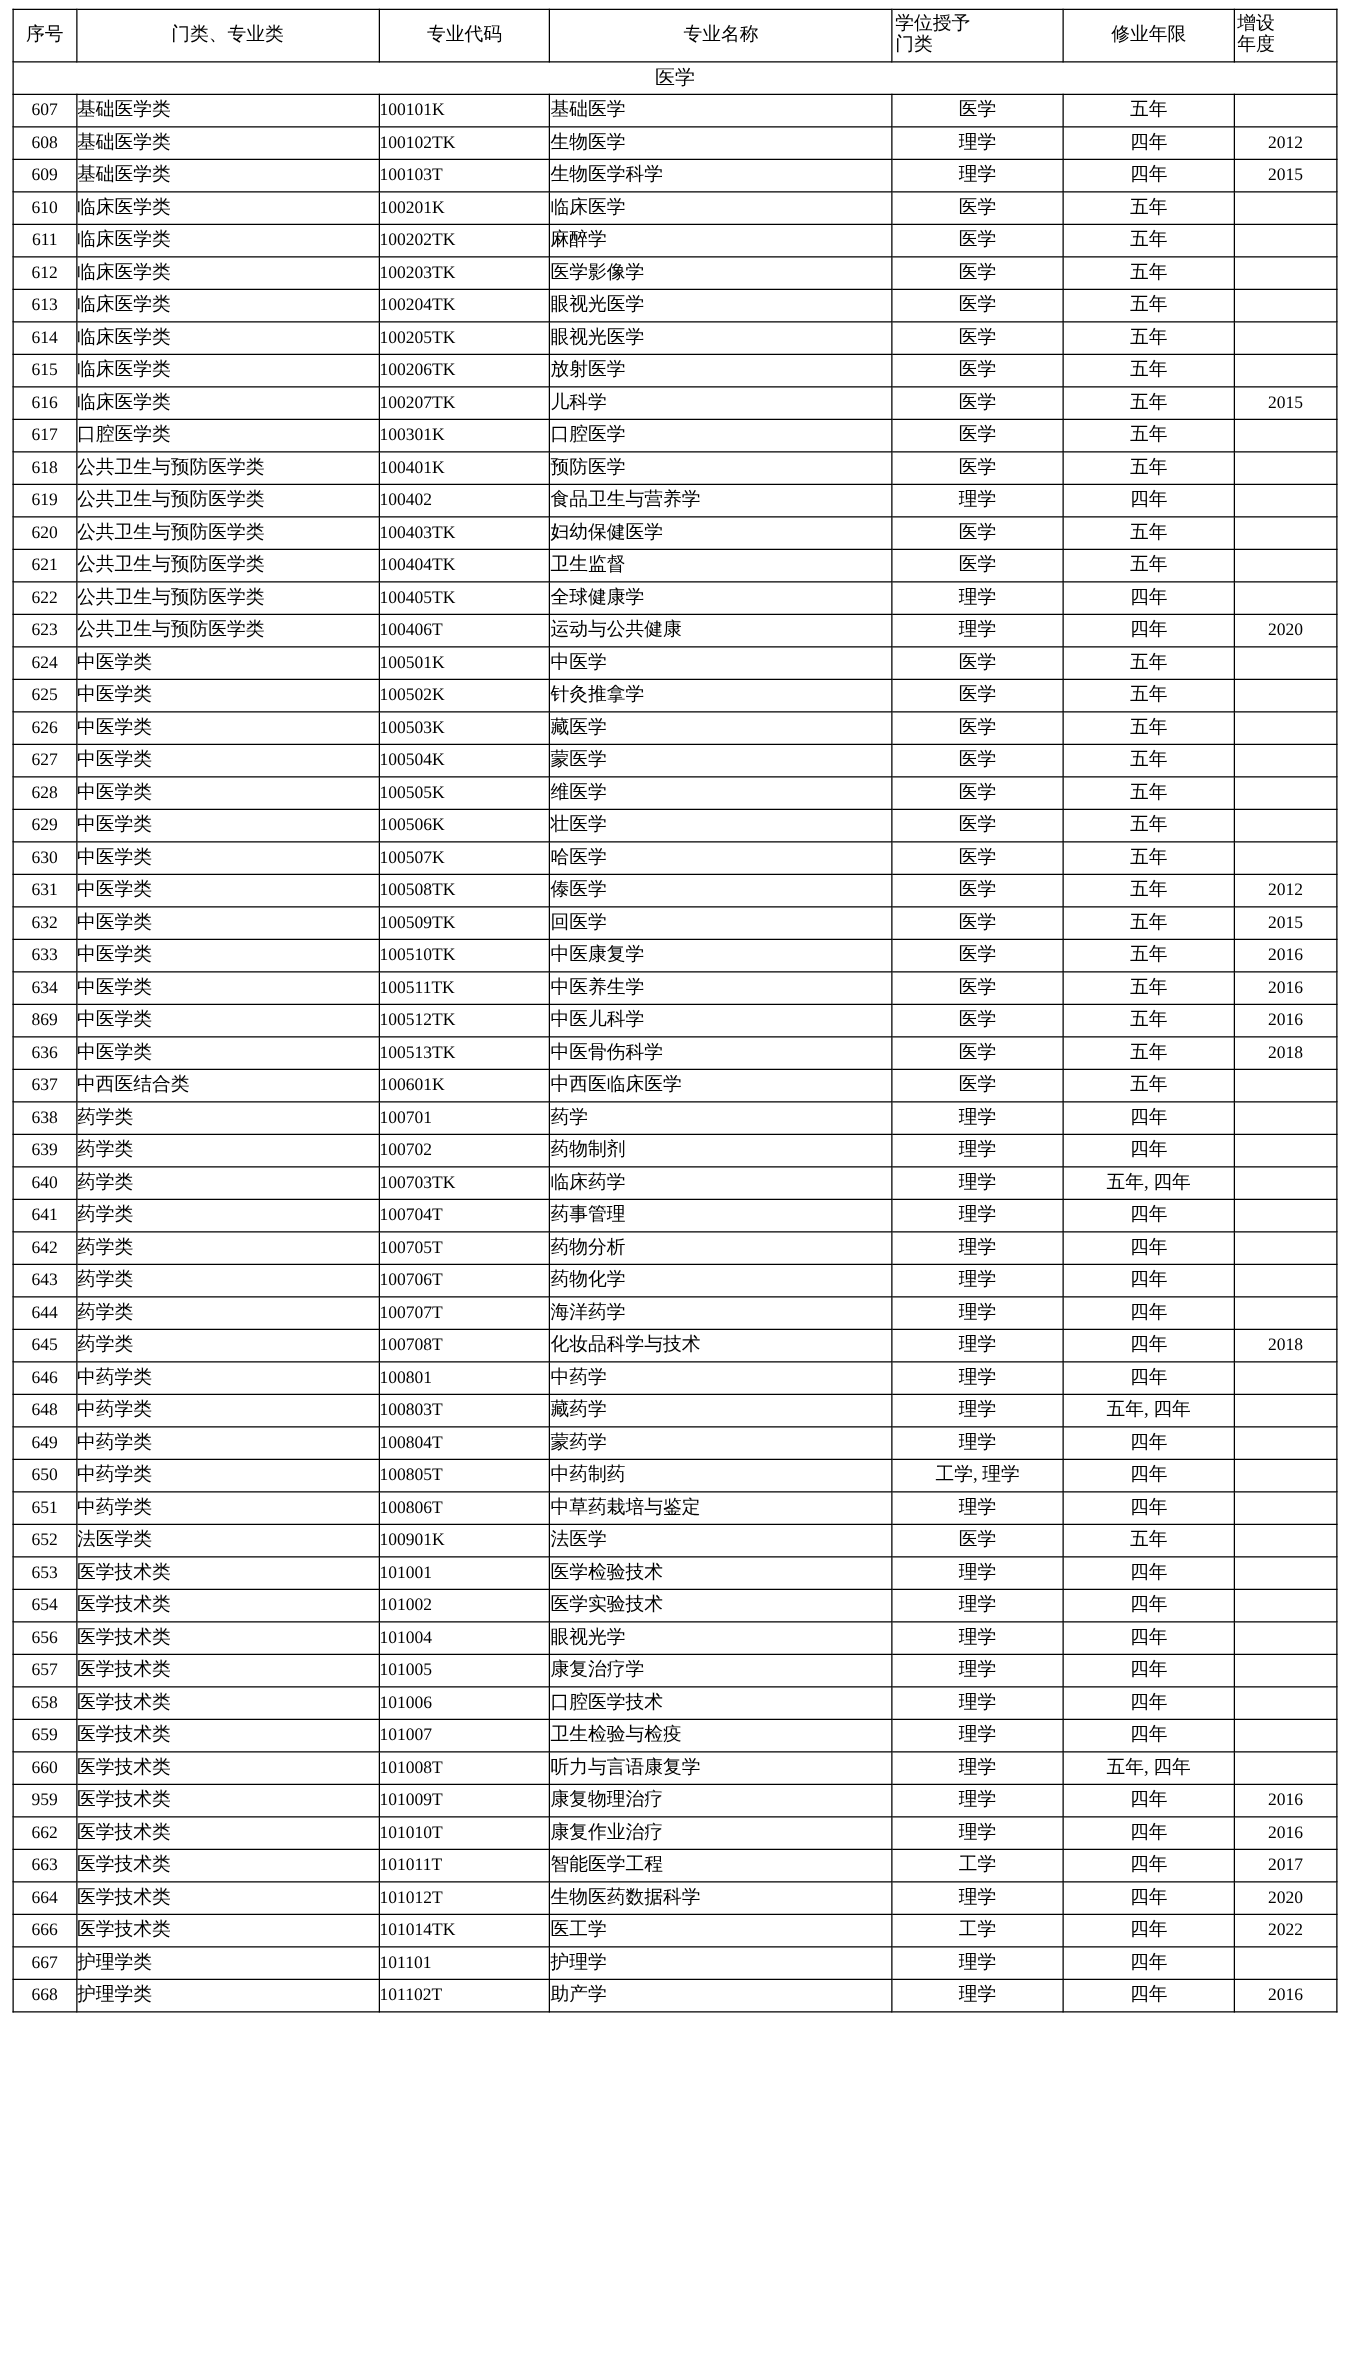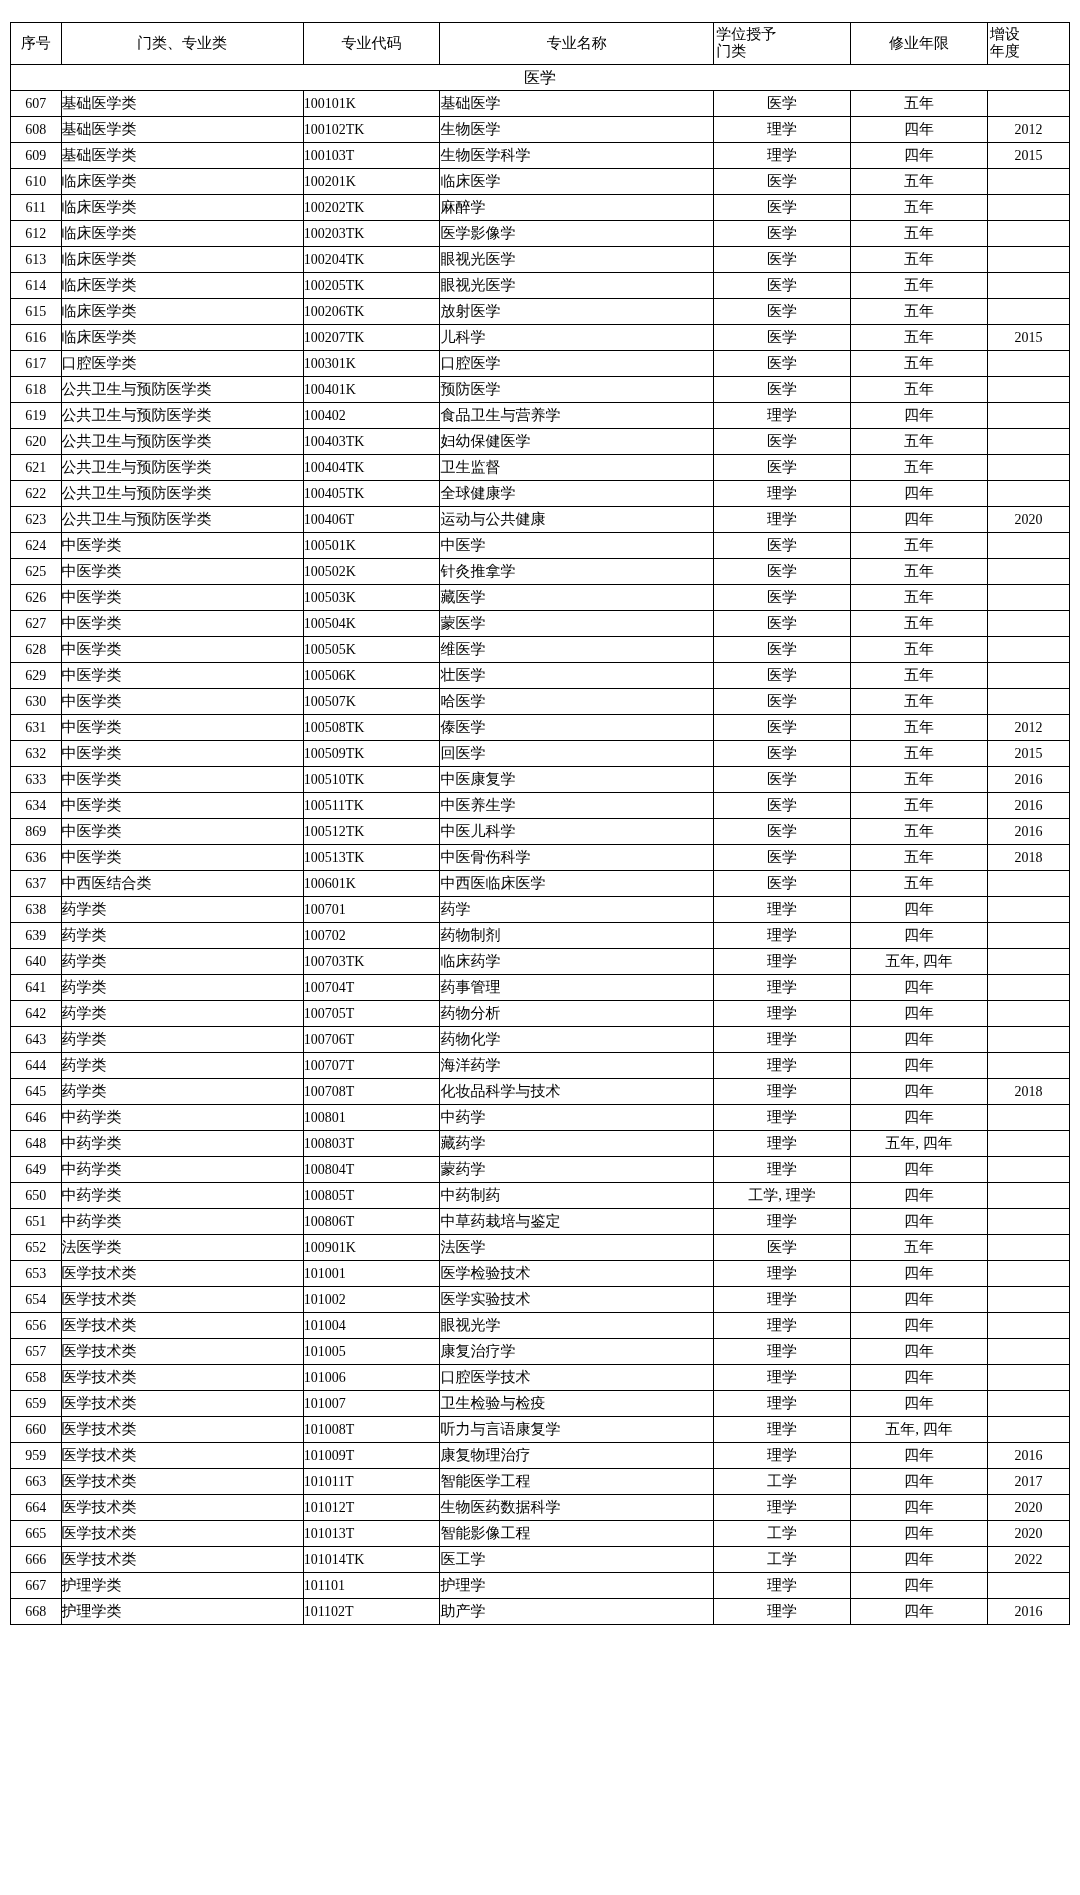--- a/index.html
+++ b/index.html
@@ -13,21 +13,21 @@
     width: 1080px;
   }
   .page {
     width: 1080px;
     box-sizing: border-box;
     padding: 6px 0 0 0;
   }
   table.majors {
     border-collapse: collapse;
     table-layout: fixed;
-    margin: 16px auto;
+    margin: 1px auto;
     width: 1060px;
     font-size: 15px;
   }
   table.majors col.c-seq    { width: 48px; }
   table.majors col.c-cat    { width: 230px; }
   table.majors col.c-code   { width: 130px; }
   table.majors col.c-name   { width: 260px; }
   table.majors col.c-degree { width: 130px; }
   table.majors col.c-years  { width: 130px; }
   table.majors col.c-added  { width: 78px; }
@@ -573,43 +573,43 @@
         <tr>
           <td class="seq">959</td>
           <td class="cat">医学技术类</td>
           <td class="code">101009T</td>
           <td class="name">康复物理治疗</td>
           <td class="deg">理学</td>
           <td class="yrs">四年</td>
           <td class="add">2016</td>
         </tr>
         <tr>
+          <td class="seq">662</td>
+          <td class="cat">医学技术类</td>
+          <td class="code">101010T</td>
+          <td class="name">康复作业治疗</td>
+          <td class="deg">理学</td>
+          <td class="yrs">四年</td>
+          <td class="add">2016</td>
+        </tr>
+        <tr>
           <td class="seq">663</td>
           <td class="cat">医学技术类</td>
           <td class="code">101011T</td>
           <td class="name">智能医学工程</td>
           <td class="deg">工学</td>
           <td class="yrs">四年</td>
           <td class="add">2017</td>
         </tr>
         <tr>
           <td class="seq">664</td>
           <td class="cat">医学技术类</td>
           <td class="code">101012T</td>
           <td class="name">生物医药数据科学</td>
           <td class="deg">理学</td>
-          <td class="yrs">四年</td>
-          <td class="add">2020</td>
-        </tr>
-        <tr>
-          <td class="seq">665</td>
-          <td class="cat">医学技术类</td>
-          <td class="code">101013T</td>
-          <td class="name">智能影像工程</td>
-          <td class="deg">工学</td>
           <td class="yrs">四年</td>
           <td class="add">2020</td>
         </tr>
         <tr>
           <td class="seq">666</td>
           <td class="cat">医学技术类</td>
           <td class="code">101014TK</td>
           <td class="name">医工学</td>
           <td class="deg">工学</td>
           <td class="yrs">四年</td>

